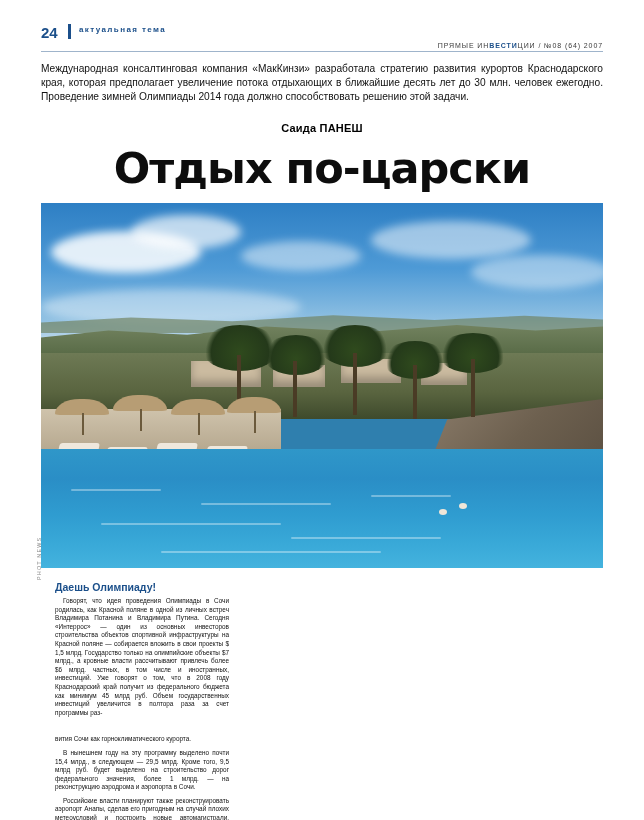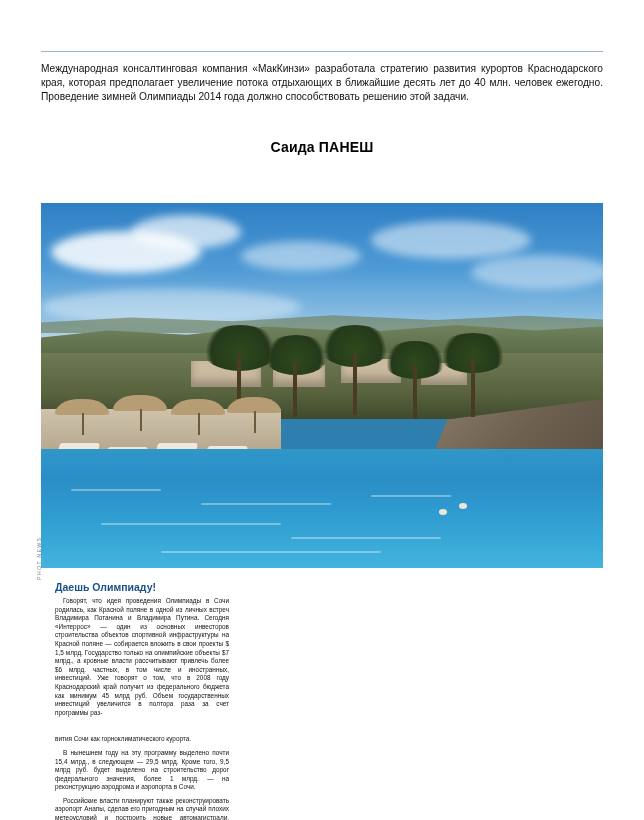--- a/index.html
+++ b/index.html
@@ -83,24 +83,23 @@
     line-height: 14.2px;
     text-align: justify;
     color: #111111;
   }
   .byline {
     position: absolute;
     left: 41px;
     top: 122px;
     width: 562px;
     text-align: center;
-    font-size: 14px;
+    font-size: 11px;
     font-weight: bold;
     letter-spacing: 0.2px;
-    margin-top: 17px;
   }
 
   
   .headline {
     position: absolute;
     left: 41px;
     top: 143px;
     width: 562px;
     text-align: center;
     font-family: "DejaVu Sans", sans-serif;
@@ -319,25 +318,32 @@
     margin: 0 0 4px 0;
     line-height: 12px;
   }
   .indent { text-indent: 8px; }
 </style>
 </head>
 <body>
 
 <div class="page">
 
+  <div class="header">
+    <div class="page-number">24</div>
+    <div class="rubric-bar"></div>
+    <div class="rubric">актуальная тема</div>
+    <div class="issue-line"><span>ПРЯМЫЕ ИН</span><b>ВЕСТИ</b><span>ЦИИ / №08 (64) 2007</span></div>
+  </div>
   <div class="header-rule"></div>
 
-  <div class="lead">Международная консалтинговая компания «МакКинзи» разработала стратегию развития курортов Краснодарского края, которая предполагает увеличение потока отдыхающих в ближайшие десять лет до 40 млн. человек ежегодно. Проведение зимней Олимпиады 2014 года должно способствовать решению этой задачи.</div>
+  <div class="lead">Международная консалтинговая компания «МакКинзи» разработала стратегию развития курортов Краснодарского края, которая предполагает увеличение потока отдыхающих в ближайшие десять лет до 30 млн. человек ежегодно. Проведение зимней Олимпиады 2014 года должно способствовать решению этой задачи.</div>
   <div class="byline">Саида ПАНЕШ</div>
 
+  <div class="headline">Отдых по-царски</div>
 
   <div class="photo">
     <div class="sky"></div>
     <div class="cloud c1"></div>
     <div class="cloud c2"></div>
     <div class="cloud c3"></div>
     <div class="cloud c4"></div>
     <div class="cloud c5"></div>
     <div class="cloud c6"></div>
     <div class="ridge"></div>

